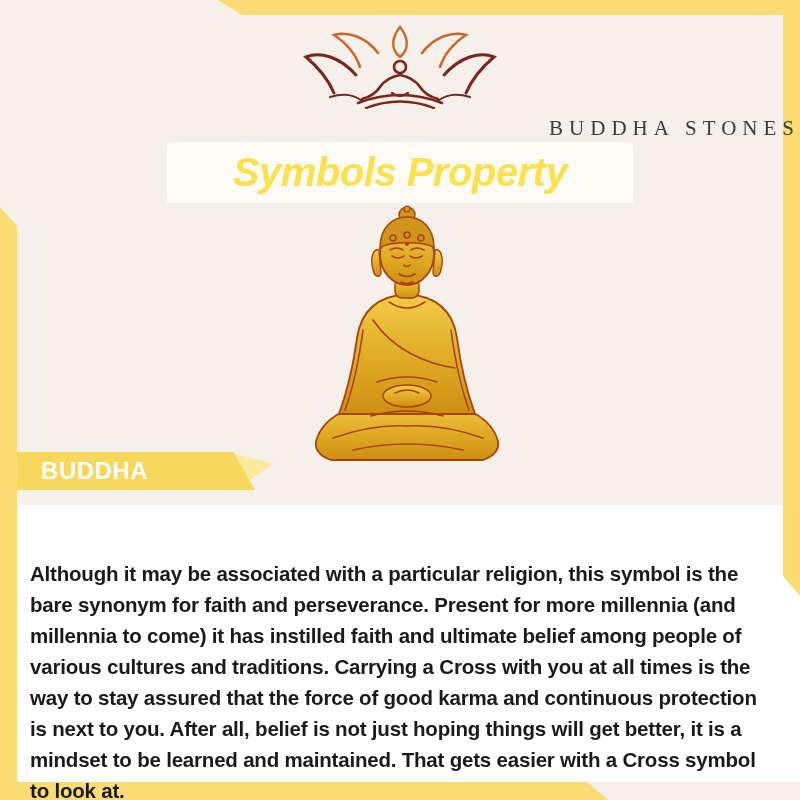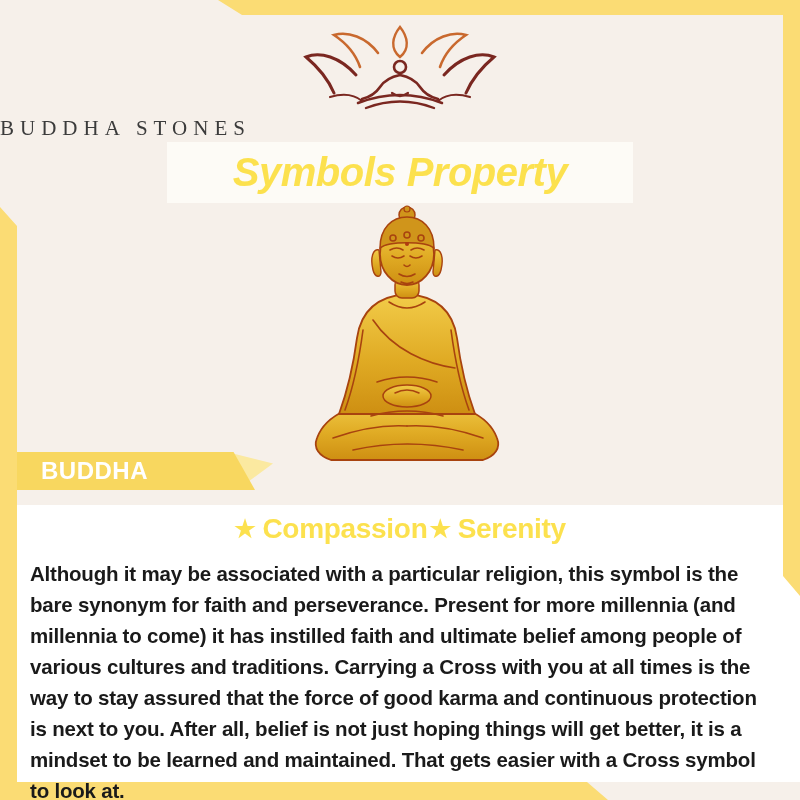--- a/index.html
+++ b/index.html
@@ -9,21 +9,21 @@
     --brand-text:#3B3B3B; --body-text:#1A1A1A; --ribbon-text:#FFFFFF;
     --statue-gold-light:#F2CC49; --statue-gold-mid:#E0AB24; --statue-gold-dark:#CE8F12;
     --statue-hair:#D0951B; --statue-line:#A8430F; --urna-red:#B03A10;
   }
   html,body{margin:0;padding:0;}
   body{font-family:"Liberation Sans",sans-serif;background:#e8e8e8;}
   .canvas{position:relative;width:800px;height:800px;background:var(--background);overflow:hidden;margin:0 auto;}
   .accent-svg{position:absolute;left:0;top:0;width:800px;height:800px;z-index:2;pointer-events:none;}
   .white-panel{position:absolute;left:0;top:505px;width:800px;height:277px;background:var(--white-panel);z-index:1;}
   .logo-wrap{position:absolute;left:300px;top:22px;width:200px;height:94px;z-index:3;}
-  .brand-name{position:absolute;left:0;top:116px;width:800px;text-align:left;z-index:3;
+  .brand-name{position:absolute;left:0;top:116px;width:800px;text-align:right;z-index:3;
     font-family:"Liberation Serif",serif;font-size:21px;letter-spacing:6px;color:var(--brand-text);}
   .title-strip{position:absolute;left:167px;top:142px;width:466px;height:61px;background:var(--title-strip);z-index:3;}
   .page-title{width:100%;text-align:center;line-height:61px;font-size:40px;font-weight:bold;
     letter-spacing:-0.5px;color:var(--title-yellow);margin:0;font-style:italic;}
   .statue-wrap{position:absolute;left:293px;top:202px;width:216px;height:264px;z-index:2;}
   .ribbon-fold{position:absolute;left:17px;top:452px;width:256px;height:38px;background:var(--ribbon-fold-yellow);
     clip-path:polygon(82% 0,100% 30%,86% 100%,70% 100%,70% 0);z-index:2;}
   .ribbon{position:absolute;left:17px;top:452px;width:238px;height:38px;background:var(--ribbon-yellow);
     clip-path:polygon(0 0,91% 0,100% 100%,0 100%);z-index:3;}
   .ribbon span{display:block;padding-left:24px;line-height:38px;font-size:24px;font-weight:bold;
@@ -128,17 +128,16 @@
       <ellipse cx="114" cy="194" rx="24" ry="11" fill="url(#goldGrad)" stroke="var(--statue-line)" stroke-width="1.5"></ellipse>
       <path d="M102,191 Q114,185 126,191" class="ln" stroke-width="1.2"></path>
     </svg>
   </div>
 
   <div class="ribbon-fold"></div>
   <div class="ribbon">
     <span>BUDDHA SYMBOL</span>
   </div>
 
-  <div class="props-heading"><span class="prop"><span class="star">★</span><span>Compassion</span></span><span class="prop"><span class="star">★</span><span>Serenity</span></span></div>
 
   <p class="description">Although it may be associated with a particular religion, this symbol is the bare synonym for faith and perseverance. Present for more millennia (and millennia to come) it has instilled faith and ultimate belief among people of various cultures and traditions. Carrying a Cross with you at all times is the way to stay assured that the force of good karma and continuous protection is next to you. After all, belief is not just hoping things will get better, it is a mindset to be learned and maintained. That gets easier with a Cross symbol to look at.</p>
 
 </div>
 
 </body></html>

